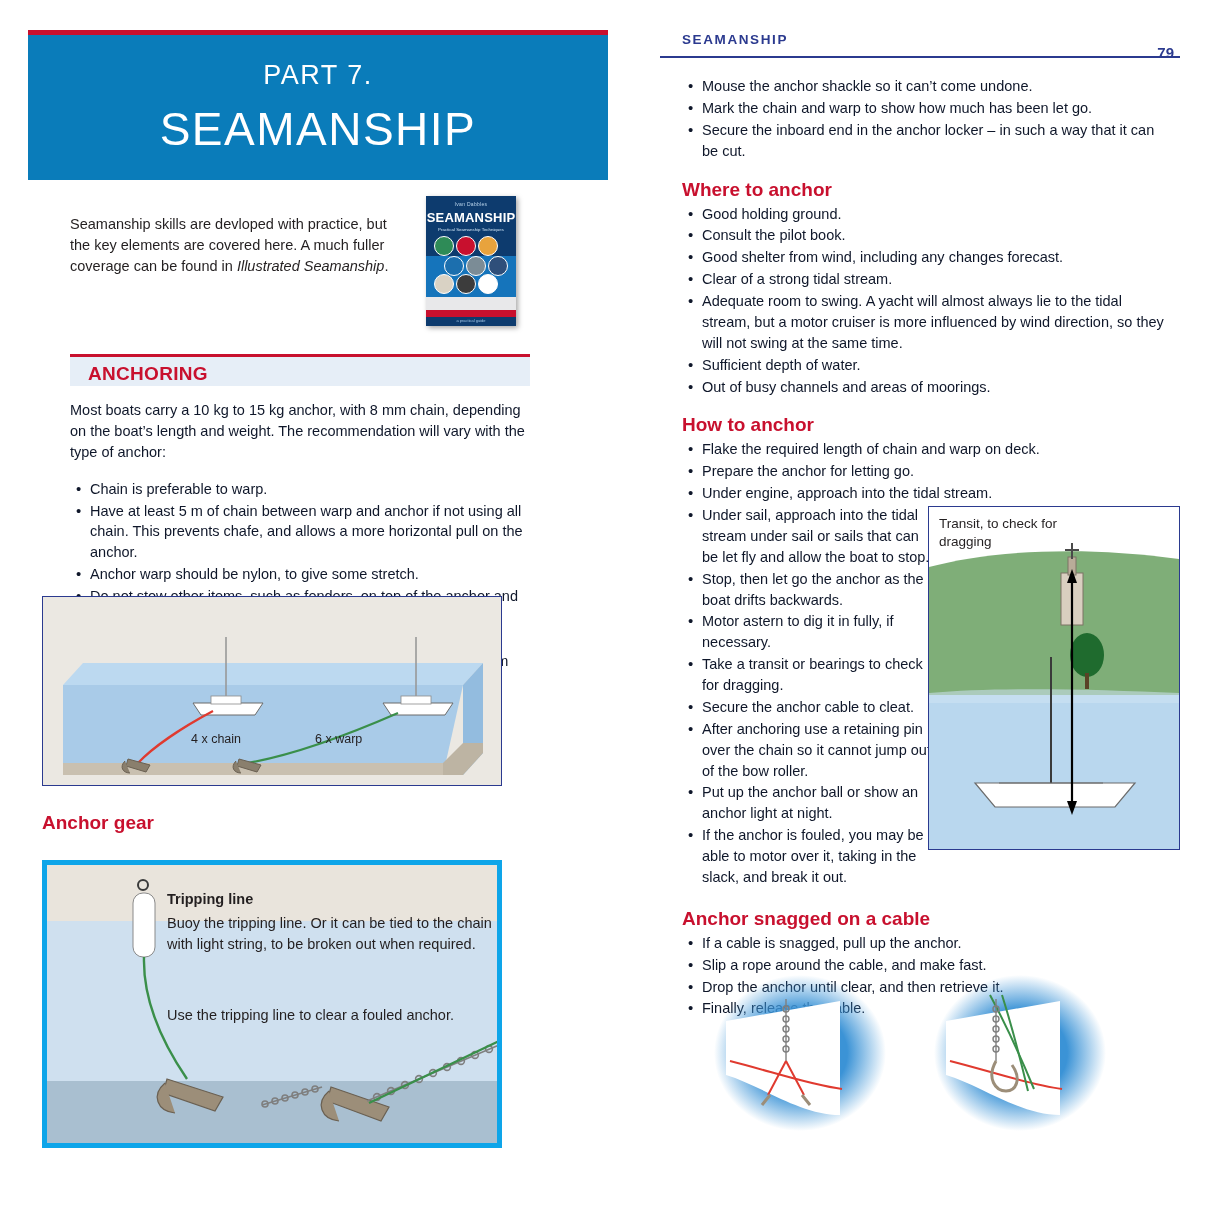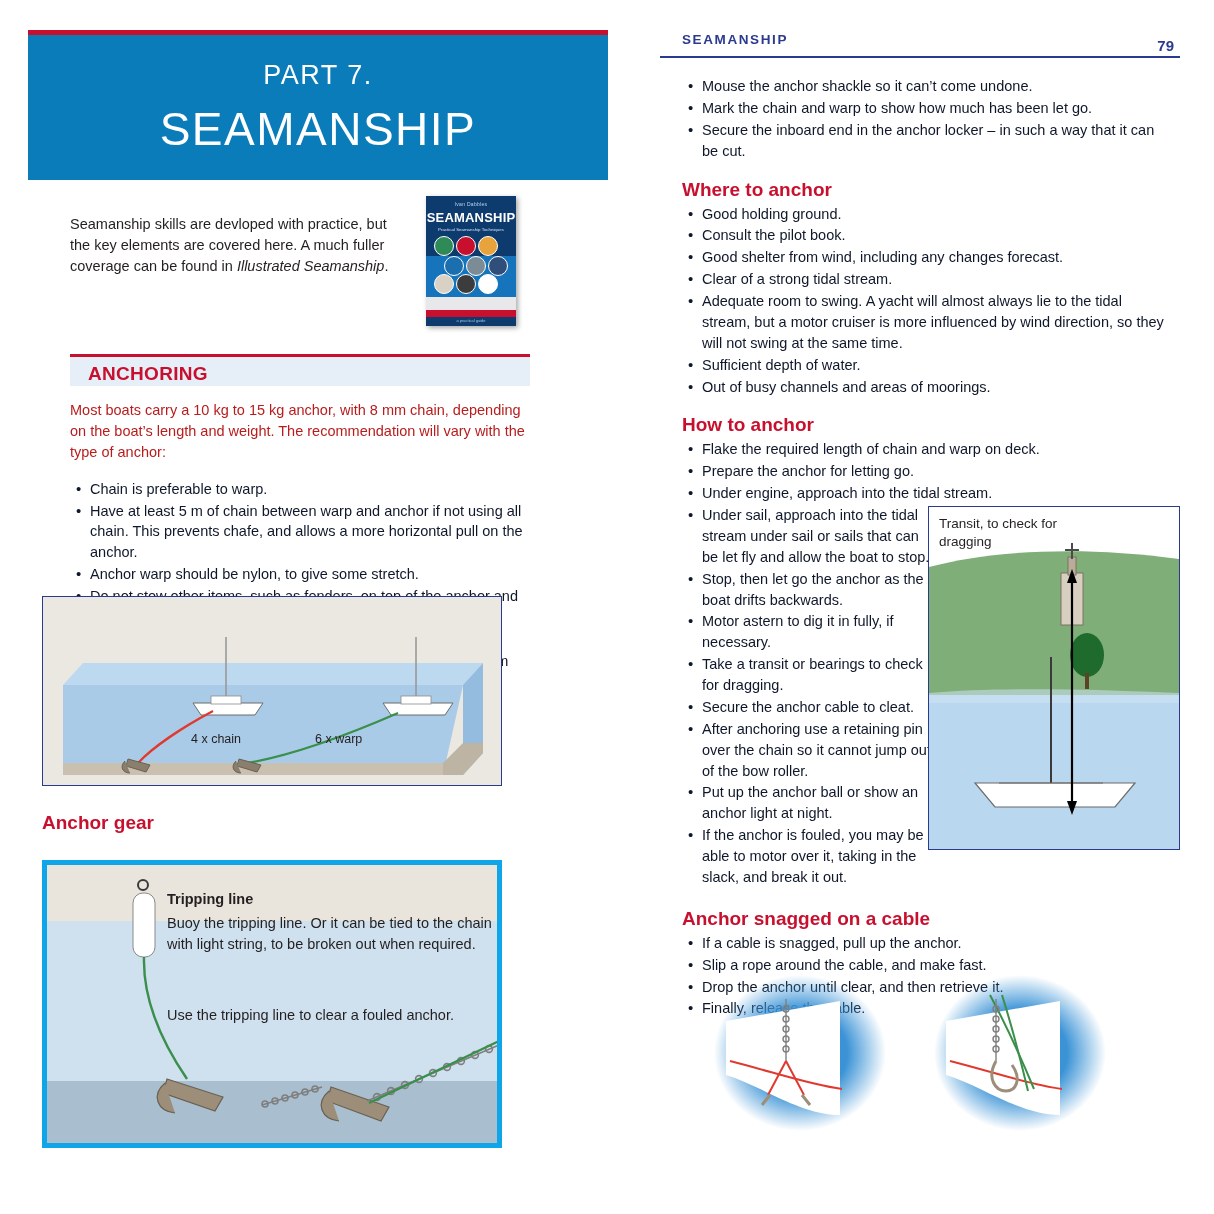--- a/index.html
+++ b/index.html
@@ -26,37 +26,37 @@
   .book .bk-title{position:absolute;top:14px;left:0;width:100%;text-align:center;color:#fff;font-size:13px;font-weight:700;letter-spacing:.2px;}
   .book .bk-sub{position:absolute;top:31px;left:0;width:100%;text-align:center;color:#cfe4f5;font-size:4.4px;}
   .book .circles{position:absolute;top:40px;left:6px;width:78px;height:58px;}
   .book .circles i{position:absolute;width:18px;height:18px;border-radius:50%;display:block;border:1px solid #fff;}
   .book .bk-bottom{position:absolute;bottom:3px;left:0;width:100%;text-align:center;color:#9fc4e4;font-size:4px;}
 
   .section-bar{position:relative;width:460px;height:32px;background:#e6eef7;border-top:3px solid #c8102e;
     margin:8px 0 0 42px;box-sizing:border-box;}
   .section-bar span{position:absolute;left:18px;top:6px;color:#c8102e;font-size:19px;font-weight:700;letter-spacing:.3px;}
 
-  .body-text{margin:14px 0 16px 42px;width:468px;font-size:14.5px;line-height:1.44;color:#b91c1c;}
+  .body-text{margin:14px 0 16px 42px;width:468px;font-size:14.5px;line-height:1.44;color:#0f172a;}
   ul.bullets{list-style:none;margin:0;padding:0;}
   ul.bullets li{position:relative;padding-left:20px;margin:0 0 1px 0;font-size:14.5px;line-height:1.44;color:#0f172a;}
   ul.bullets li:before{content:"•";position:absolute;left:6px;top:-1px;font-size:15px;}
 
   .fig-left-1{position:absolute;left:42px;top:596px;width:460px;height:190px;border:1px solid #2b3a8f;box-sizing:border-box;overflow:hidden;background:#ec4899;}
   .cap-anchor-gear{position:absolute;left:42px;top:812px;font-size:19px;font-weight:700;color:#c8102e;}
   .fig-left-2{position:absolute;left:42px;top:860px;width:460px;height:288px;border:5px solid #0ea5e9;box-sizing:border-box;overflow:hidden;background:#e9e4dc;}
   .tl-title{position:absolute;left:120px;top:26px;font-size:14.5px;font-weight:700;color:#231f20;}
   .tl-body{position:absolute;left:120px;top:48px;width:325px;font-size:14.5px;line-height:1.45;color:#231f20;}
   .tl-body2{position:absolute;left:120px;top:140px;width:325px;font-size:14.5px;line-height:1.45;color:#231f20;}
 
   
   .right{position:absolute;left:660px;top:30px;width:520px;}
   .run-head{position:relative;height:26px;border-bottom:2px solid #2b3a8f;}
   .run-head .rh-title{position:absolute;left:22px;top:2px;font-size:13.5px;font-weight:700;letter-spacing:1.6px;color:#2b3a8f;}
-  .run-head .rh-page{position:absolute;right:6px;top:7px;font-size:15px;font-weight:700;color:#2b3a8f;}
+  .run-head .rh-page{position:absolute;right:6px;top:14px;font-size:15px;font-weight:700;color:#2b3a8f;}
 
   .r-body{margin-top:18px;padding-left:22px;width:490px;}
   h3.rsec{font-size:19px;font-weight:700;color:#c8102e;margin:17px 0 3px 0;}
   .right ul.bullets li{font-size:14.5px;}
 
   .fig-transit{position:absolute;left:928px;top:506px;width:252px;height:344px;border:1px solid #2b3a8f;box-sizing:border-box;overflow:hidden;background:#a3a3a3;}
   .transit-label{position:absolute;left:10px;top:8px;width:150px;font-size:13.5px;line-height:1.35;color:#231f20;z-index:5;}
 
   .wrap-list{width:250px;}
 

